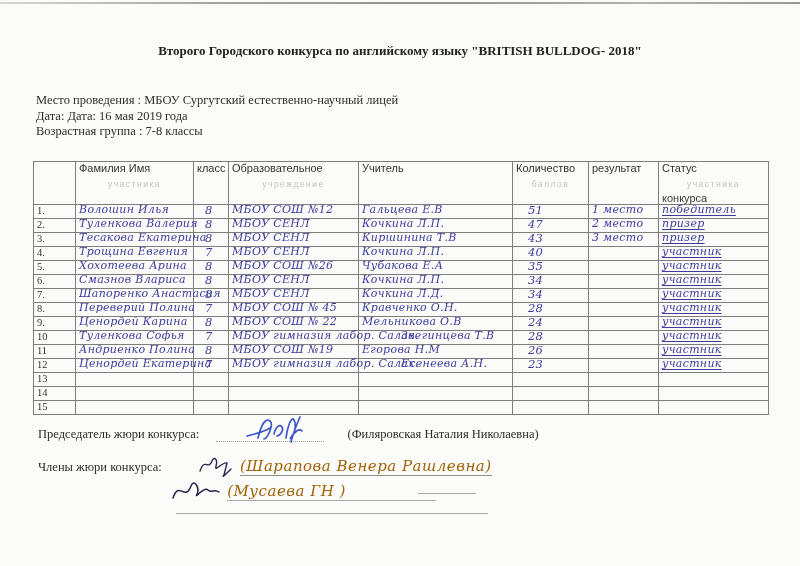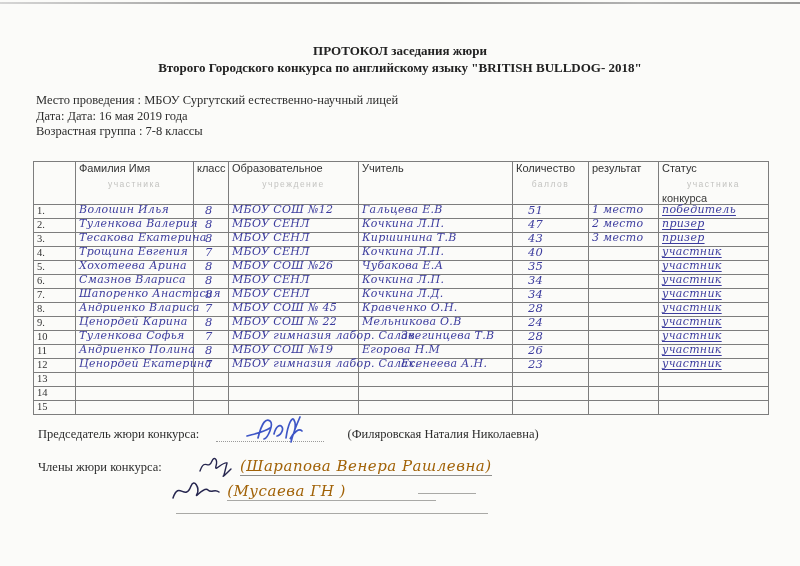--- a/index.html
+++ b/index.html
@@ -79,21 +79,20 @@
     color:#a16207;font-size:15px;letter-spacing:.5px;white-space:nowrap;
   }
   .uline{position:absolute;border-bottom:1px solid #a9a9a6;height:1px;}
 </style>
 </head>
 <body>
 
 <div class="scan-topline"></div>
 
 <div class="title-block">
-  <div>ПРОТОКОЛ заседания жюри</div>
   <div>Второго Городского конкурса по английскому языку "BRITISH BULLDOG- 2018"</div>
 </div>
 
 <div class="info-block">
   <div>Место проведения : МБОУ Сургутский естественно-научный лицей</div>
   <div>Дата: Дата: 16 мая  2019 года</div>
   <div>Возрастная группа : 7-8 классы</div>
 </div>
 
 <table class="protocol">
@@ -198,21 +197,21 @@
       <td><span class="hw">Шапоренко Анастасия</span></td>
       <td><span class="hw grade">8</span></td>
       <td><span class="hw">МБОУ СЕНЛ</span></td>
       <td><span class="hw">Кочкина Л.Д.</span></td>
       <td><span class="hw score">34</span></td>
       <td><span class="hw"></span></td>
       <td><span class="hw status">участник</span></td>
     </tr>
     <tr>
       <td class="num">8.</td>
-      <td><span class="hw">Андриенко Влариса</span></td>
+      <td><span class="hw">Переверий Полина</span></td>
       <td><span class="hw grade">7</span></td>
       <td><span class="hw">МБОУ СОШ № 45</span></td>
       <td><span class="hw">Кравченко О.Н.</span></td>
       <td><span class="hw score">28</span></td>
       <td><span class="hw"></span></td>
       <td><span class="hw status">участник</span></td>
     </tr>
     <tr>
       <td class="num">9.</td>
       <td><span class="hw">Ценордей Карина</span></td>

